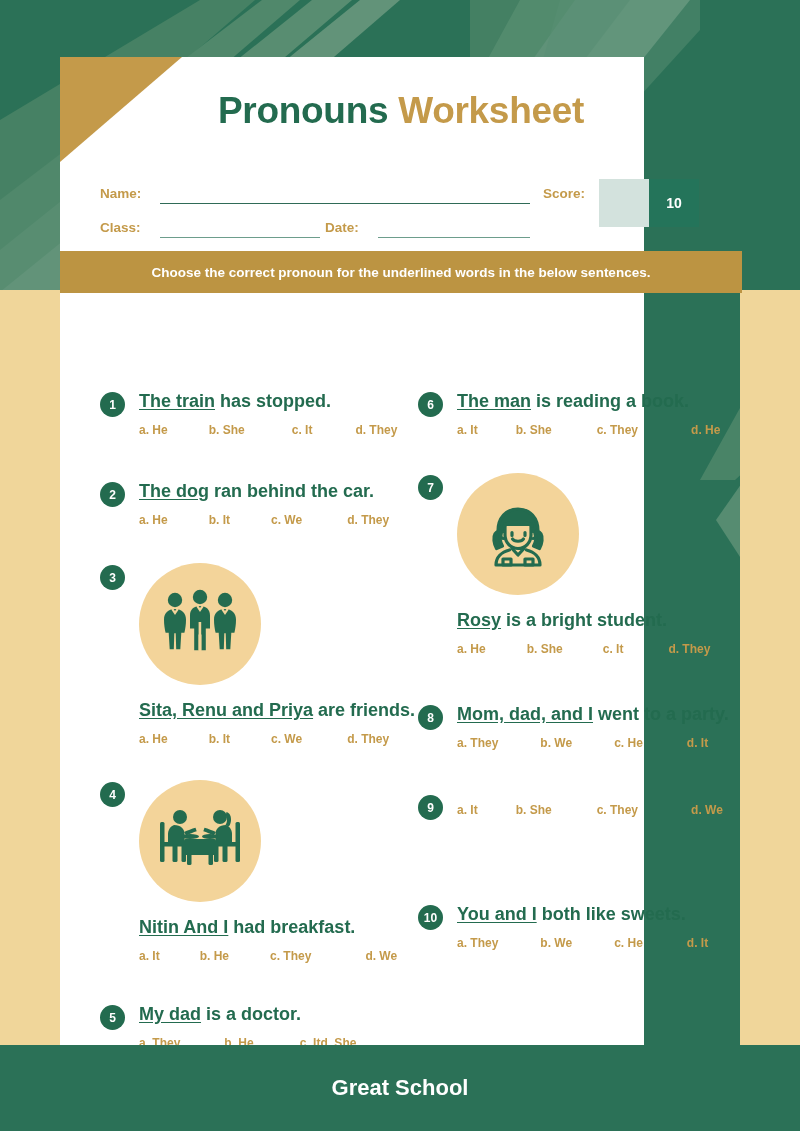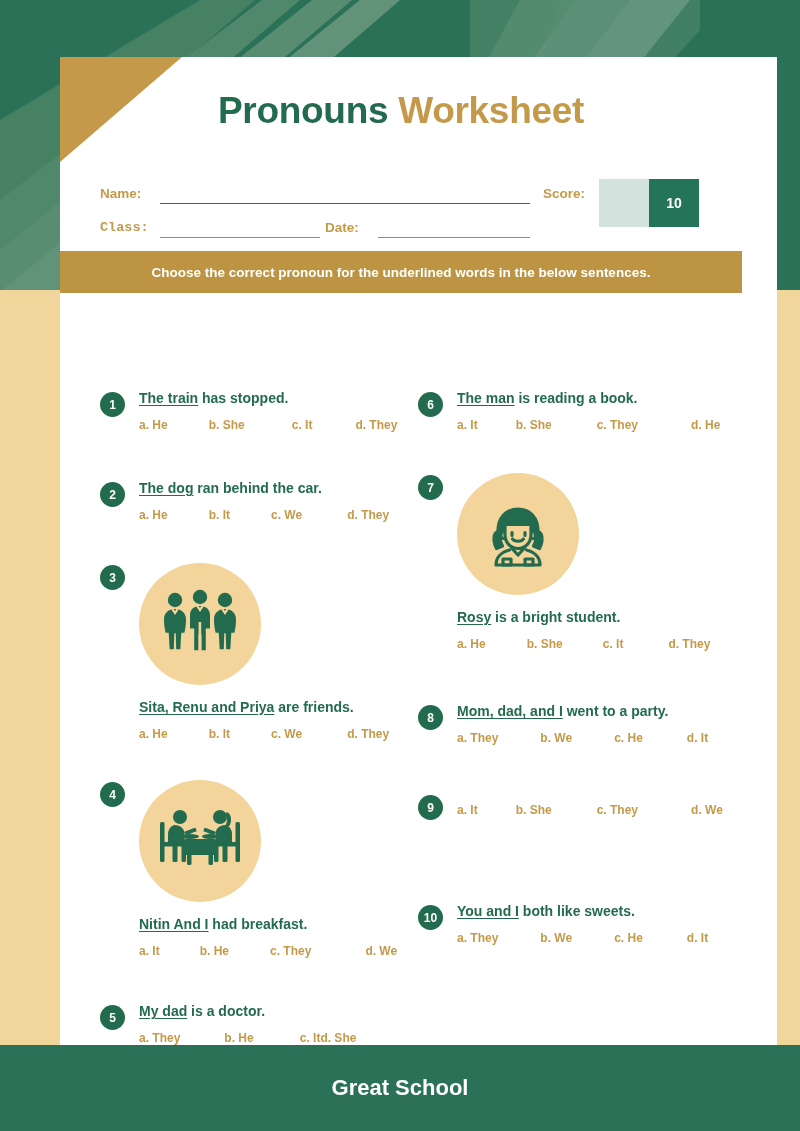--- a/index.html
+++ b/index.html
@@ -34,21 +34,21 @@
     z-index: 1;
   }
   .side-band.left  { left: 0; }
   .side-band.right { left: 740px; }
 
   
   #sheet {
     position: absolute;
     left: 60px;
     top: 57px;
-    width: 717px;
+    width: 584px;
     height: 988px;
     background: #ffffff;
     z-index: 2;
   }
 
   
   #corner-triangle {
     position: absolute;
     left: 0;
     top: 0;
@@ -91,21 +91,21 @@
   }
   .meta-line {
     position: absolute;
     border-bottom: 1.6px solid #6d9d8c;
     height: 0;
   }
   .meta-line.dark { border-bottom-color: #2f6b57; }
 
   #lbl-name  { left: 40px;  top: 17px; }
   #line-name { left: 100px; top: 34px; width: 370px; }
-  #lbl-class { left: 40px;  top: 51px; font-family: Liberation Mono, monospace; }
+  #lbl-class { left: 40px;  top: 51px; }
   #line-class{ left: 100px; top: 68px; width: 160px; }
   #lbl-date  { left: 265px; top: 51px; }
   #line-date { left: 318px; top: 68px; width: 152px; }
   #lbl-score { left: 483px; top: 17px; }
 
   #score-box {
     position: absolute;
     left: 539px;
     top: 10px;
     width: 100px;
@@ -182,21 +182,21 @@
     justify-content: center;
     margin-right: 14px;
     margin-top: 2px;
   }
   .q-body {
     flex: 1 1 auto;
     min-width: 0;
   }
   .q-text {
     color: #236b4f;
-    font-size: 14px;
+    font-size: 18px;
     font-weight: bold;
     line-height: 1.27;
   }
   .q-text .ul {
     text-decoration: underline;
     text-underline-offset: 2px;
   }
   .q-opts {
     margin-top: 10px;
     color: #c49a4a;

